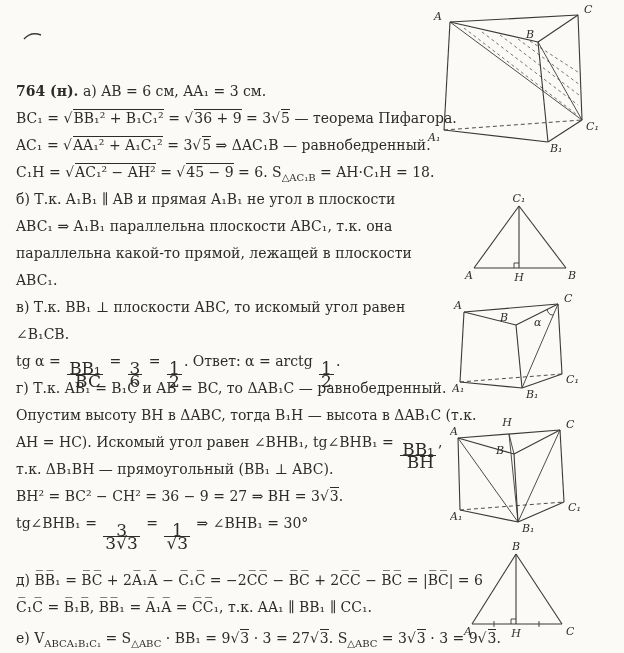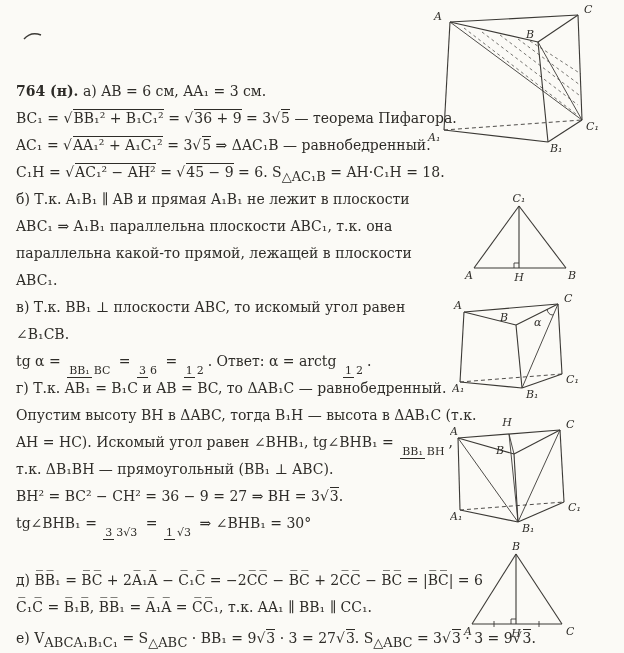--- a/index.html
+++ b/index.html
@@ -7,25 +7,25 @@
     position:relative;width:624px;height:653px;background:#fbfaf6;
     font-family:"DejaVu Serif",serif;color:#2e2c28;overflow:hidden;
   }
   .text-col{position:absolute;left:16px;top:78px;width:430px;}
   .line{height:27px;line-height:27px;font-size:14px;white-space:nowrap;}
   .gap-lg{margin-top:30px;}
   .gap-sm{margin-top:4px;}
   .bold{font-weight:bold;}
   .rsign{padding-right:1px;}
   .rad{border-top:1px solid #2e2c28;text-align:right;}
-  .frac{display:inline-flex;flex-direction:row;vertical-align:-8px;text-align:center;
-        font-size:11px;line-height:12px;margin:0 2px;}
+  .frac{display:inline-flex;flex-direction:column;vertical-align:-8px;text-align:center;
+        font-size:17px;line-height:12px;margin:0 2px;}
   .frac .num{border-bottom:1px solid #2e2c28;padding:0 2px;}
   .frac .den{padding:0 2px;text-align:right;}
-  sub.ssub{font-size:13px;}
+  sub.ssub{font-size:10px;}
   .fig{position:absolute;}
   #fig1{left:426px;top:2px;}
   #fig2{left:462px;top:192px;}
   #fig3{left:452px;top:288px;}
   #fig4{left:450px;top:414px;}
   #fig5{left:462px;top:540px;}
   #stray{left:22px;top:28px;}
   .flabel{font-family:"DejaVu Serif",serif;font-style:italic;font-size:11px;fill:#2e2c28;}
   svg line,svg path,svg polyline{stroke:#3b3935;fill:none;}
 </style>
@@ -41,21 +41,21 @@
   <div class="text-col">
 
     <div class="line"><span class="bold">764 (н).</span><span class="run"> а) AB = 6 см, AA₁ = 3 см.</span></div>
 
     <div class="line"><span>BC₁ = </span><span class="sqrt"><span class="rsign">√</span><span class="rad">BB₁² + B₁C₁²</span></span><span> = </span><span class="sqrt"><span class="rsign">√</span><span class="rad">36 + 9</span></span><span> = 3</span><span class="sqrt"><span class="rsign">√</span><span class="rad">5</span></span><span> — теорема Пифагора.</span></div>
 
     <div class="line"><span>AC₁ = </span><span class="sqrt"><span class="rsign">√</span><span class="rad">AA₁² + A₁C₁²</span></span><span> = 3</span><span class="sqrt"><span class="rsign">√</span><span class="rad">5</span></span><span> ⇒ ΔAC₁B — равнобедренный.</span></div>
 
     <div class="line"><span>C₁H = </span><span class="sqrt"><span class="rsign">√</span><span class="rad">AC₁² − AH²</span></span><span> = </span><span class="sqrt"><span class="rsign">√</span><span class="rad">45 − 9</span></span><span> = 6.  S</span><sub class="ssub">△AC₁B</sub><span> = AH·C₁H = 18.</span></div>
 
-    <div class="line"><span>б) Т.к. A₁B₁ ∥ AB и прямая A₁B₁ не лежит в плоскости</span></div>
+    <div class="line"><span>б) Т.к. A₁B₁ ∥ AB и прямая A₁B₁ не угол в плоскости</span></div>
     <div class="line"><span>ABC₁ ⇒ A₁B₁ параллельна плоскости ABC₁, т.к. она</span></div>
     <div class="line"><span>параллельна какой-то прямой, лежащей в плоскости</span></div>
     <div class="line"><span>ABC₁.</span></div>
 
     <div class="line"><span>в) Т.к. BB₁ ⊥ плоскости ABC, то искомый угол равен</span></div>
     <div class="line"><span>∠B₁CB.</span></div>
 
     <div class="line"><span>tg α = </span><span class="frac">
           <span class="num">BB₁</span>
           <span class="den">BC</span>

